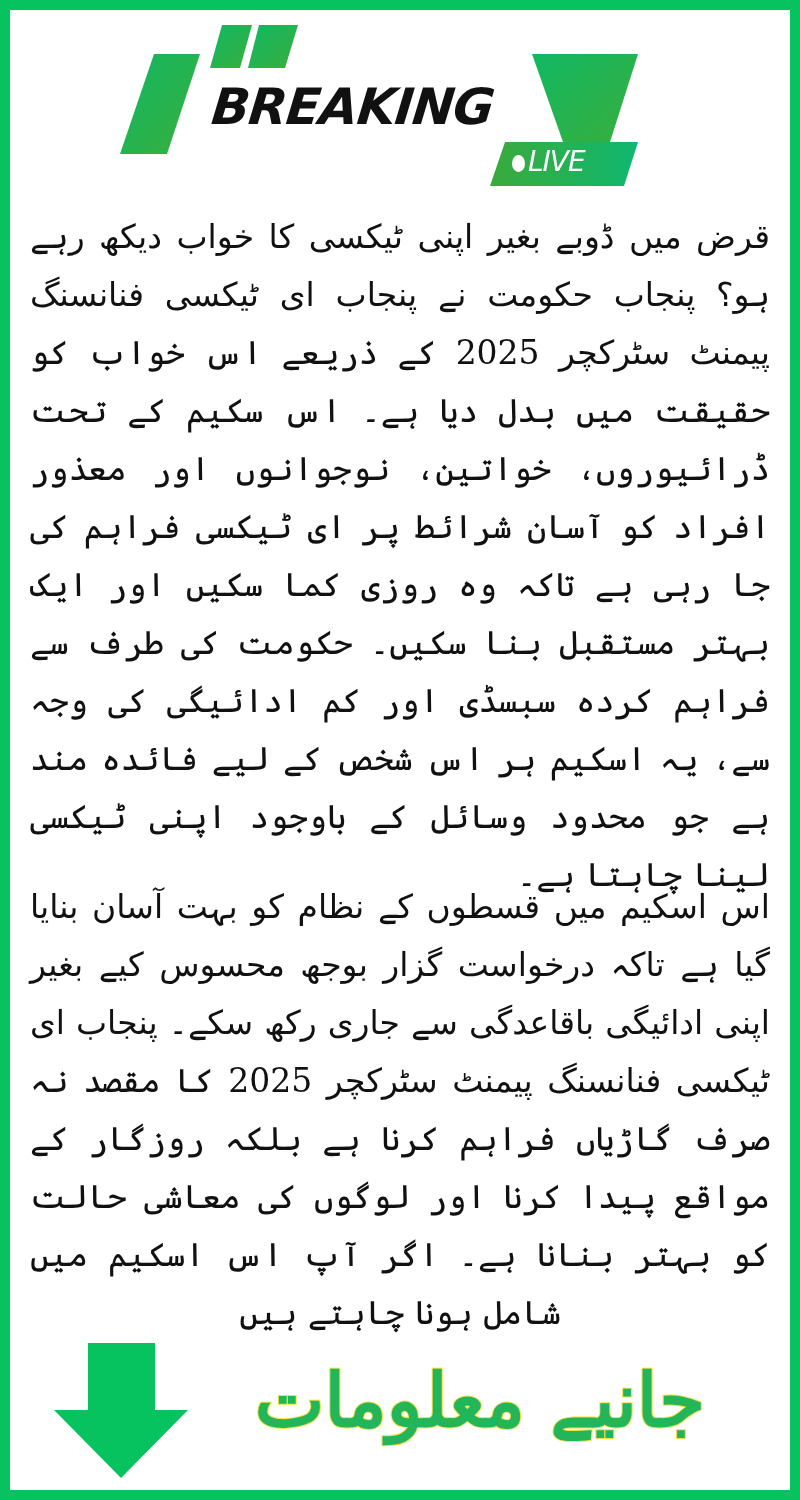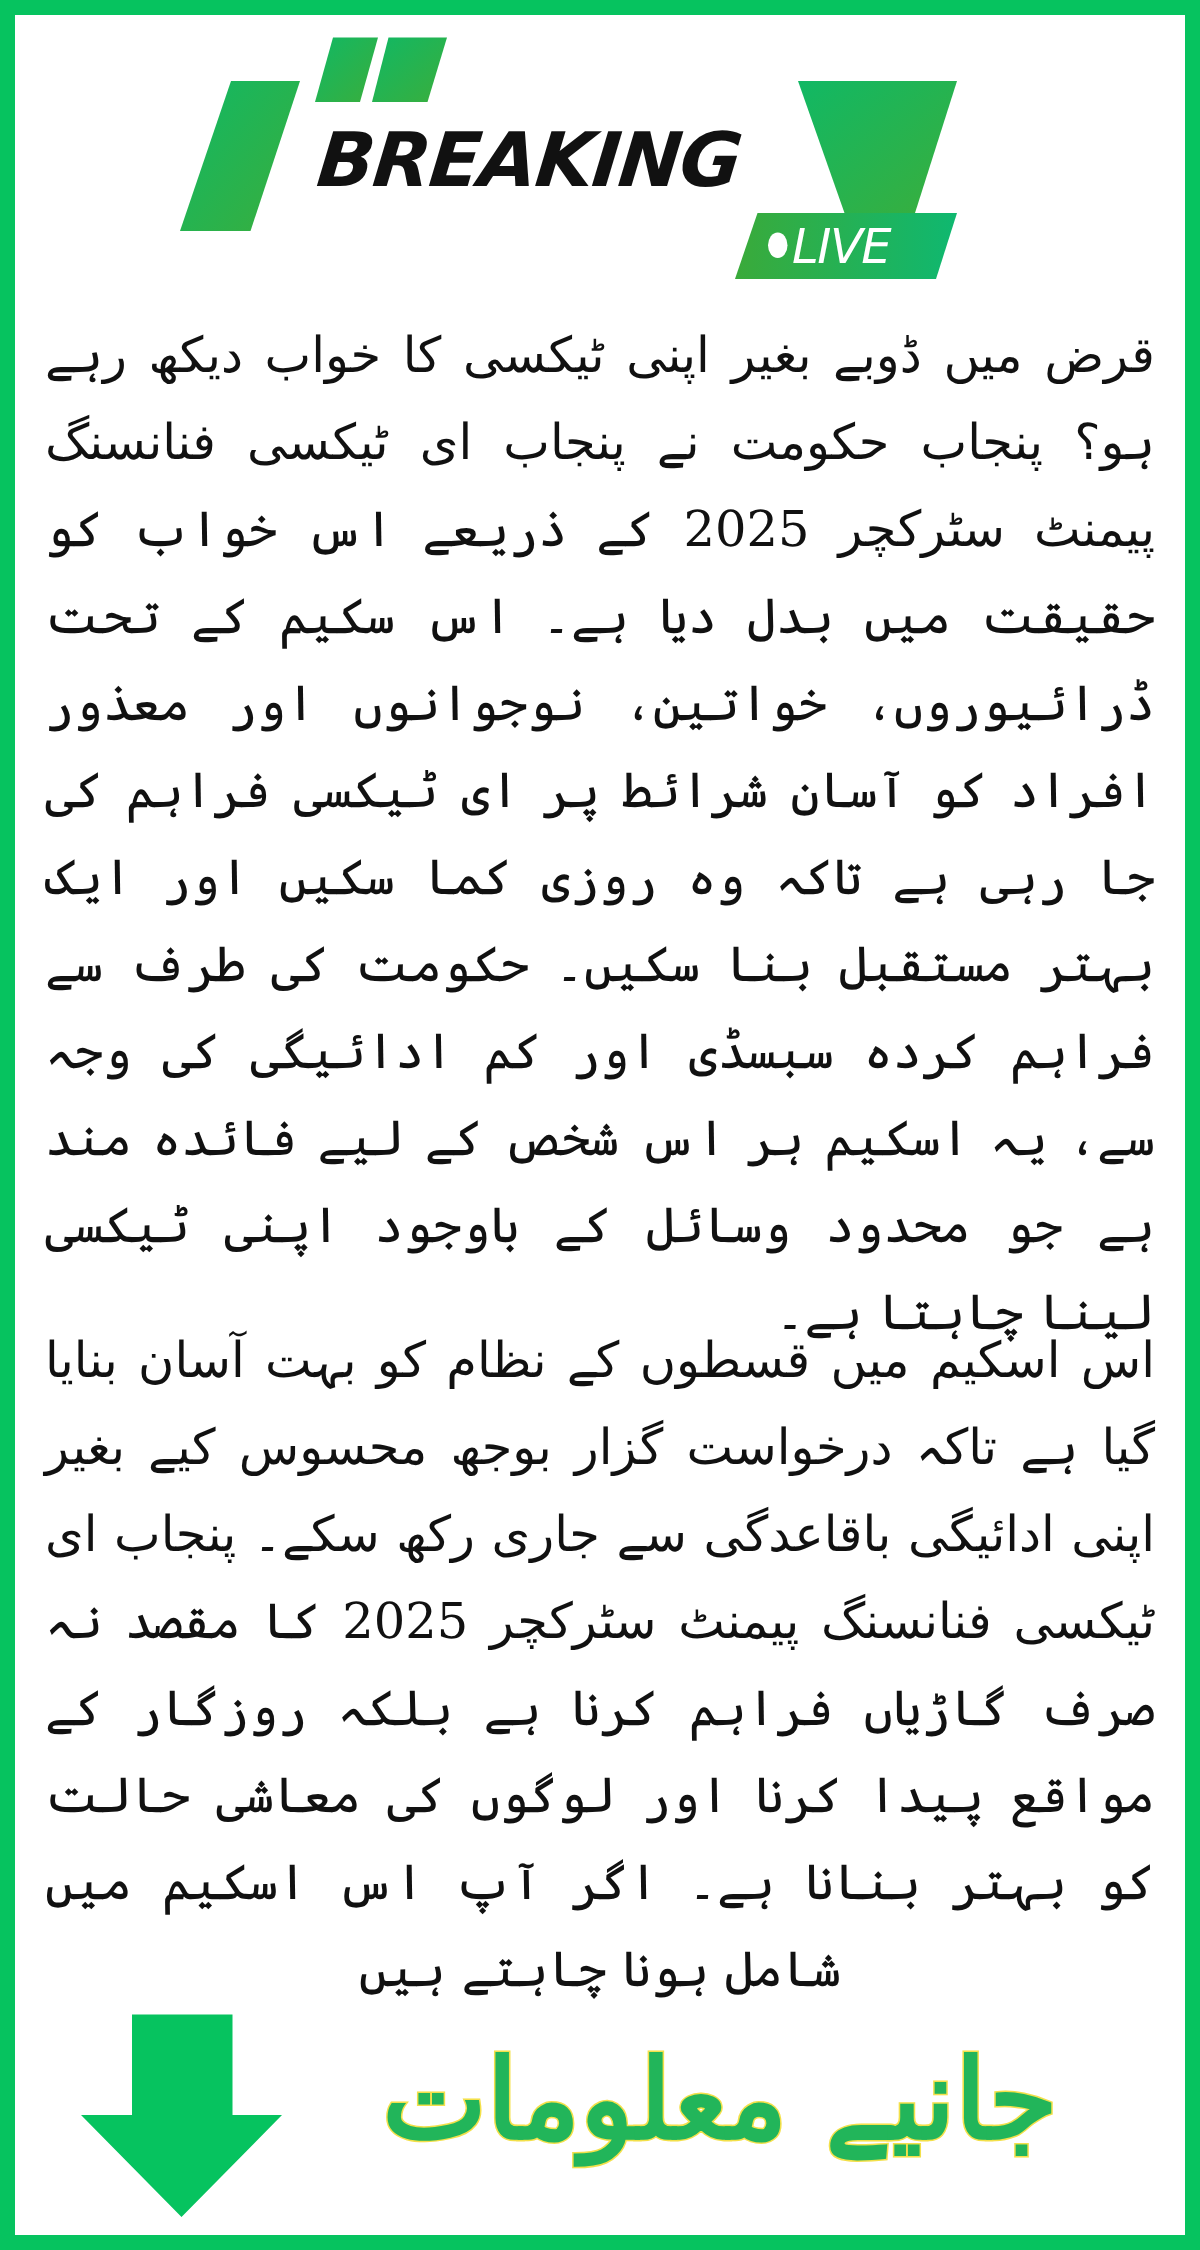--- a/index.html
+++ b/index.html
@@ -1,20 +1,20 @@
 <!DOCTYPE html>
 <html><head>
 <meta charset="utf-8">
 <style>
   html, body { margin:0; padding:0; }
   body { width:800px; height:1500px; background:#06c35f; position:relative; overflow:hidden; }
   .frame { position:absolute; left:10px; top:10px; width:780px; height:1480px; background:#ffffff; }
   .logo { position:absolute; left:0; top:0; width:800px; height:200px; }
   .breaking-text { position:absolute; left:212px; top:78px; font-family:"DejaVu Sans", sans-serif; font-weight:bold; font-style:italic; font-size:50px; letter-spacing:-1px; color:#111; transform:skewX(-6deg); }
-  .live-text { position:absolute; left:528px; top:145px; font-family:"DejaVu Sans", sans-serif; font-style:italic; font-size:32px; color:#fff; letter-spacing:-1px; }
+  .live-text { position:absolute; left:528px; top:145px; font-family:"DejaVu Sans", sans-serif; font-style:italic; font-size:28px; color:#fff; letter-spacing:-1px; }
   .live-dot { position:absolute; left:512px; top:155px; width:13px; height:17px; border-radius:50%; background:#fff; }
   .article { position:absolute; left:30px; width:740px; direction:rtl; text-align:justify; text-align-last:right; font-family:"DejaVu Serif", serif; font-size:33px; line-height:58px; color:#111; }
   .p1 { top:208px; }
   .p2 { top:878px; text-align-last:center; }
   .cta { position:absolute; left:0; top:1320px; width:800px; height:170px; }
   .cta-text { position:absolute; left:200px; top:1340px; width:560px; direction:rtl; text-align:center; font-family:"DejaVu Serif", serif; font-weight:bold; font-size:74px; line-height:120px; color:#22b55a; -webkit-text-stroke:2px #f3e04a; paint-order:stroke fill; }
 </style>
 </head>
 <body>
 

